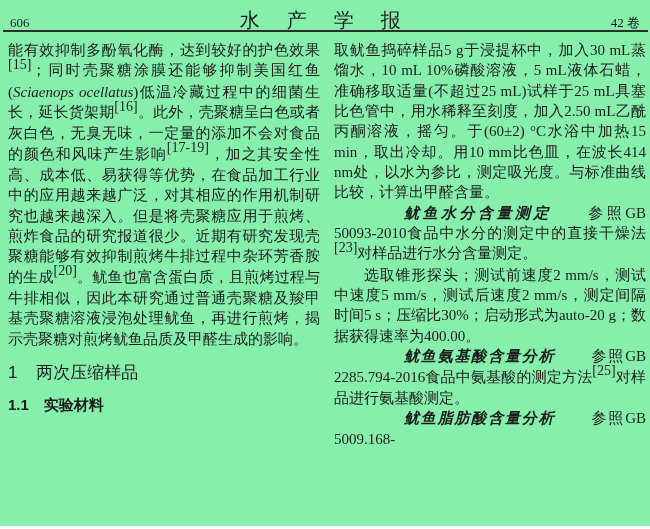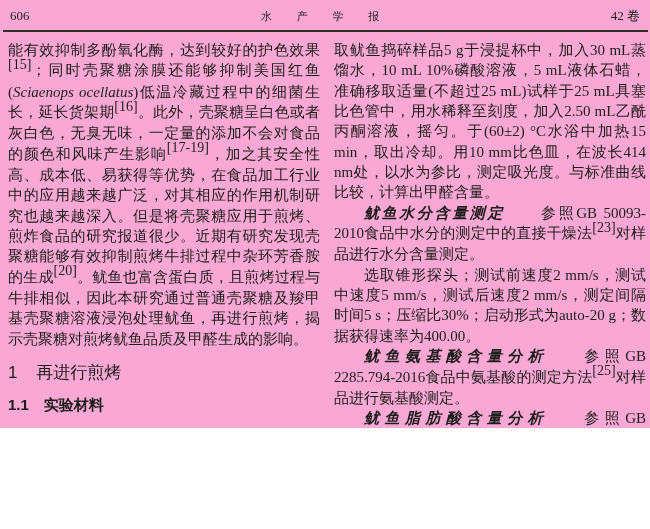--- a/index.html
+++ b/index.html
@@ -1,30 +1,30 @@
 <!DOCTYPE html>
 <html><head>
 <meta charset="utf-8">
 <style>
   html,body{margin:0;padding:0;}
   .page{
     position:relative;
-    width:650px;height:428px;
-    background:#f9a8d4;
+    width:650px;height:526px;
+    background:#86efac;
     color:#1c1c1c;
     font-family:"Liberation Serif","DejaVu Serif",serif;
     overflow:hidden;
   }
   .page-header{
     position:absolute;top:7px;left:10px;right:10px;
     display:flex;justify-content:space-between;align-items:baseline;
     font-size:13px;
   }
   .journal-title{
-    font-size:11px;
+    font-size:20px;
     letter-spacing:11px;
     padding-left:11px; 
     text-align:left;
   }
   .header-rule{
     position:absolute;top:30px;left:3px;right:2px;
     height:2px;background:#2e2e2c;
   }
   .col{
     position:absolute;top:40px;height:488px;
@@ -42,20 +42,21 @@
   .seg-sup{
     font-size:14px;
     position:relative;top:-0.45em;
     letter-spacing:0;
   }
   .seg-italic{font-style:italic;}
   .seg-runin{
     font-weight:bold;
     font-style:italic;
     margin-right:2.4em;
+    margin-left:40px;
   }
   .h1{
     margin:13px 0 11px 0;
     font-family:"Liberation Sans","DejaVu Sans",sans-serif;
     font-size:17px;font-weight:normal;
     line-height:22px;
   }
   .h1 .h-num{margin-right:1.1em;}
   .h2{
     margin:0 0 9px 0;
@@ -73,21 +74,21 @@
   <div class="page-header">
     <span>606</span>
     <span class="journal-title">水 产 学 报</span>
     <span>42 卷</span>
   </div>
   <div class="header-rule"></div>
 
   <div class="col col-left">
     <p class="para"><span class="seg-normal">能有效抑制多酚氧化酶，达到较好的护色效果</span><span class="seg-sup">[15]</span><span class="seg-normal">；同时壳聚糖涂膜还能够抑制美国红鱼(</span><span class="seg-italic">Sciaenops ocellatus</span><span class="seg-normal">)低温冷藏过程中的细菌生长，延长货架期</span><span class="seg-sup">[16]</span><span class="seg-normal">。此外，壳聚糖呈白色或者灰白色，无臭无味，一定量的添加不会对食品的颜色和风味产生影响</span><span class="seg-sup">[17-19]</span><span class="seg-normal">，加之其安全性高、成本低、易获得等优势，在食品加工行业中的应用越来越广泛，对其相应的作用机制研究也越来越深入。但是将壳聚糖应用于煎烤、煎炸食品的研究报道很少。近期有研究发现壳聚糖能够有效抑制煎烤牛排过程中杂环芳香胺的生成</span><span class="seg-sup">[20]</span><span class="seg-normal">。鱿鱼也富含蛋白质，且煎烤过程与牛排相似，因此本研究通过普通壳聚糖及羧甲基壳聚糖溶液浸泡处理鱿鱼，再进行煎烤，揭示壳聚糖对煎烤鱿鱼品质及甲醛生成的影响。</span></p>
     <div class="h1">
-      <span class="h-num">1</span><span>再进行煎烤</span>
+      <span class="h-num">1</span><span>两次压缩样品</span>
     </div>
     <div class="h2">
       <span class="h-num">1.1</span><span>实验材料</span>
     </div>
   </div>
 
   <div class="col col-right">
     <div>
         <p class="para"><span class="seg-normal">取鱿鱼捣碎样品5 g于浸提杯中，加入30 mL蒸馏水，10 mL 10%磷酸溶液，5 mL液体石蜡，准确移取适量(不超过25 mL)试样于25 mL具塞比色管中，用水稀释至刻度，加入2.50 mL乙酰丙酮溶液，摇匀。于(60±2) °C水浴中加热15 min，取出冷却。用10 mm比色皿，在波长414 nm处，以水为参比，测定吸光度。与标准曲线比较，计算出甲醛含量。</span></p>
         <p class="para indent"><span class="seg-runin">鱿鱼水分含量测定</span><span class="seg-normal">参照GB 50093-2010食品中水分的测定中的直接干燥法</span><span class="seg-sup">[23]</span><span class="seg-normal">对样品进行水分含量测定。</span></p>

